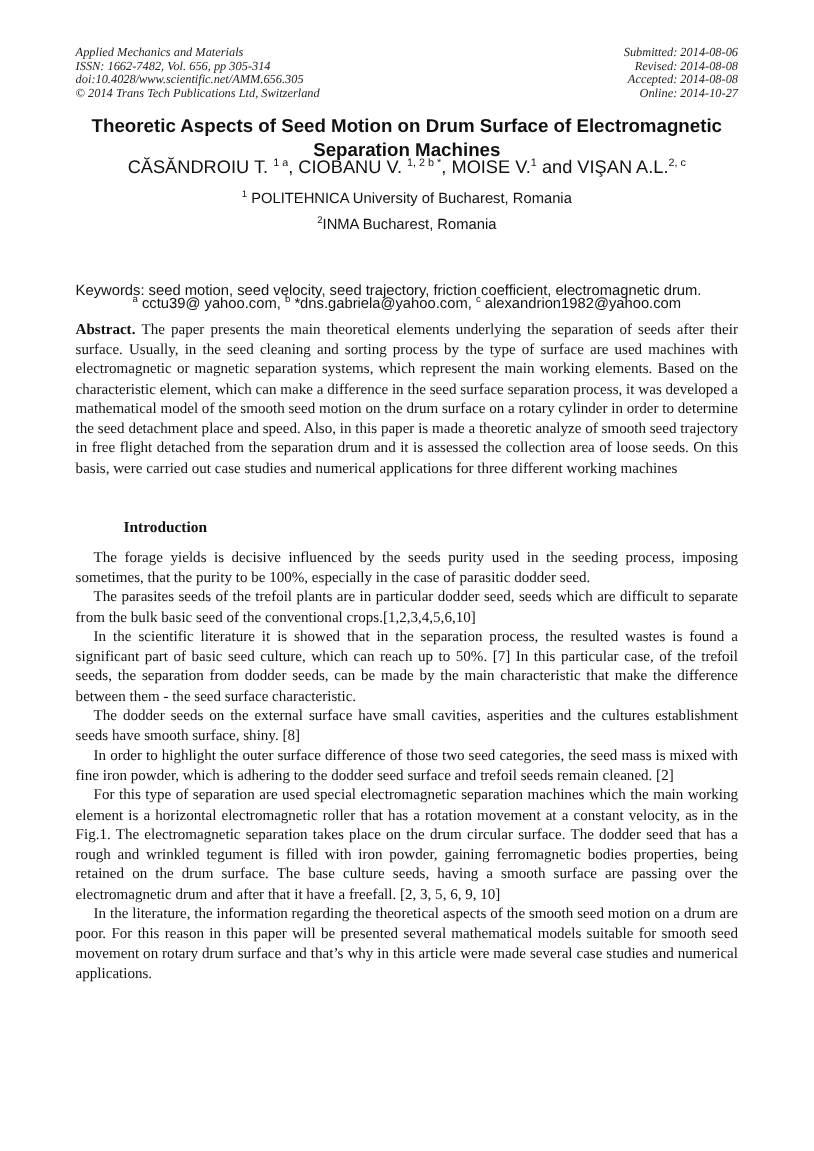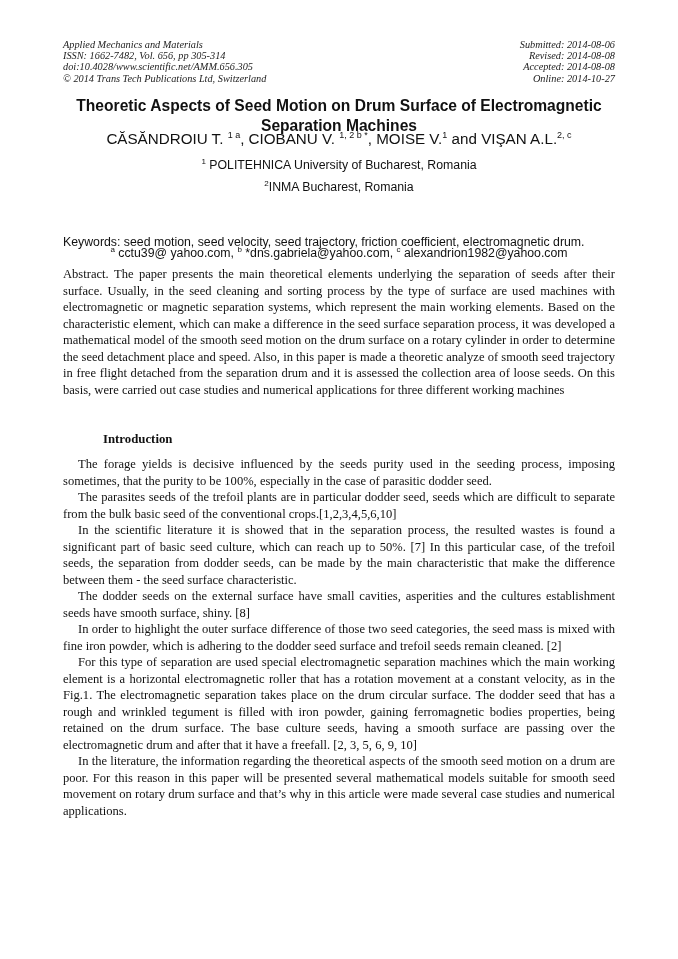--- a/index.html
+++ b/index.html
@@ -14,21 +14,21 @@
   .authors sup { font-size: 9px; vertical-align: 6px; }
   .aff { position: absolute; left: 20px; right: 20px; text-align: center; font-family: "Liberation Sans", sans-serif; font-size: 12.3px; color: #111; white-space: nowrap; }
   .aff sup { font-size: 8px; vertical-align: 5px; }
   .aff1 { top: 157px; }
   .aff2 { top: 179px; }
   .aff3 { top: 201px; margin-top: 44px; }
   .keywords { position: absolute; left: 63px; right: 63px; top: 235px; font-family: "Liberation Sans", sans-serif; font-size: 12.3px; color: #111; white-space: nowrap; }
   .keywords b { font-weight: normal; }
   .body-text { position: absolute; left: 63px; width: 552px; font-family: "Liberation Serif", serif; font-size: 12.55px; line-height: 16.5px; color: #111; text-align: justify; }
   .abstract { top: 266px; }
-  .abstract b { font-weight: normal; margin-top: 39px; }
+  .abstract b { font-weight: bold; margin-top: 39px; }
   .section-title { position: absolute; left: 63px; top: 432px; font-family: "Liberation Serif", serif; font-weight: bold; font-size: 12.8px; color: #111; margin-left: 40px; }
   .intro { top: 456px; }
   .intro p { margin: 0; text-indent: 15px; }
 </style>
 </head>
 <body>
 
 <div class="page">
 
   <div class="hdr hdr-left">

